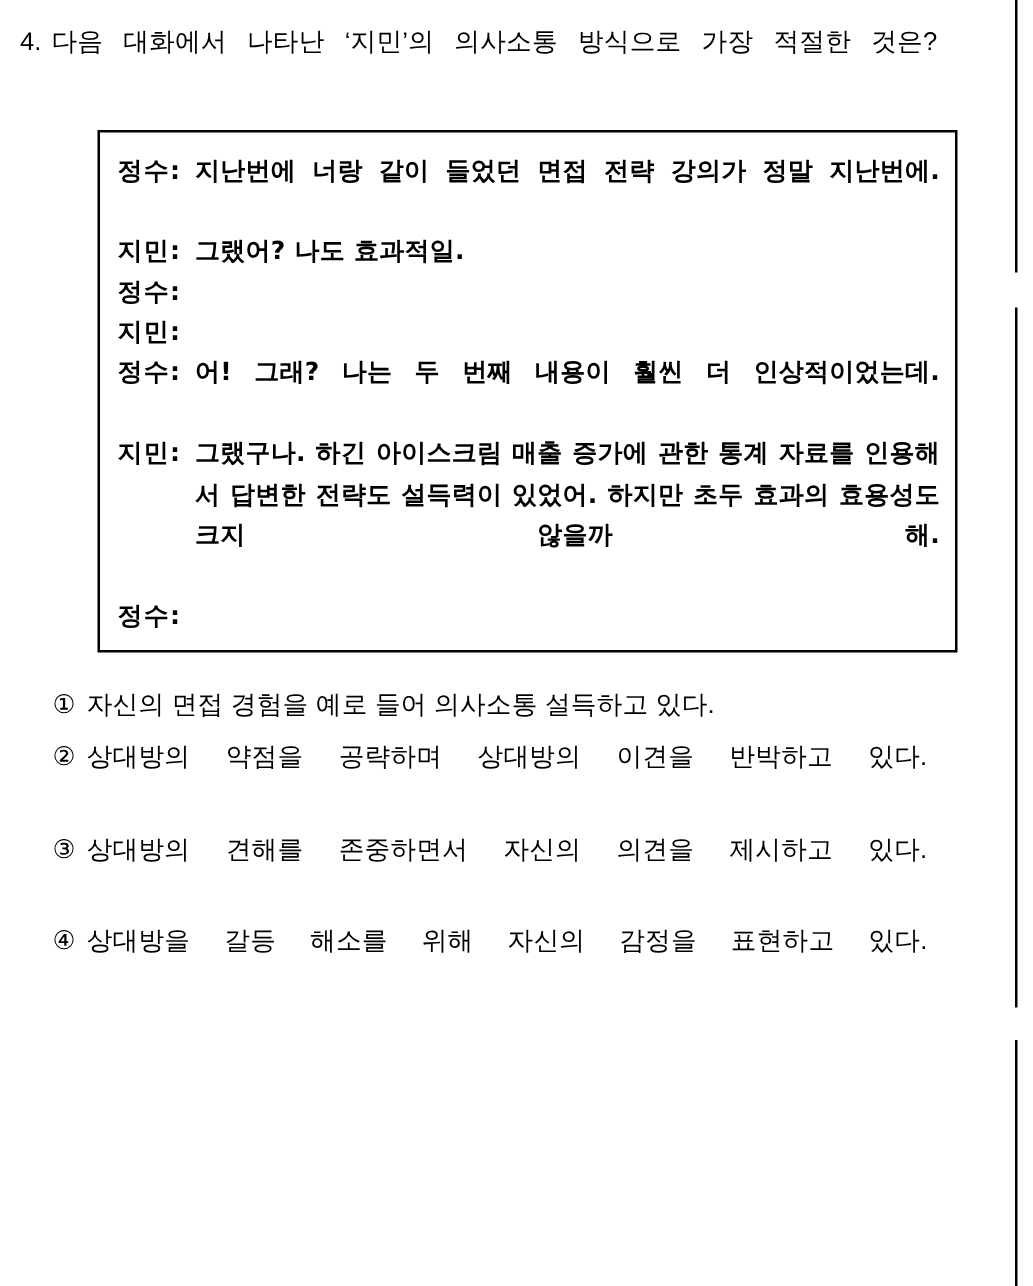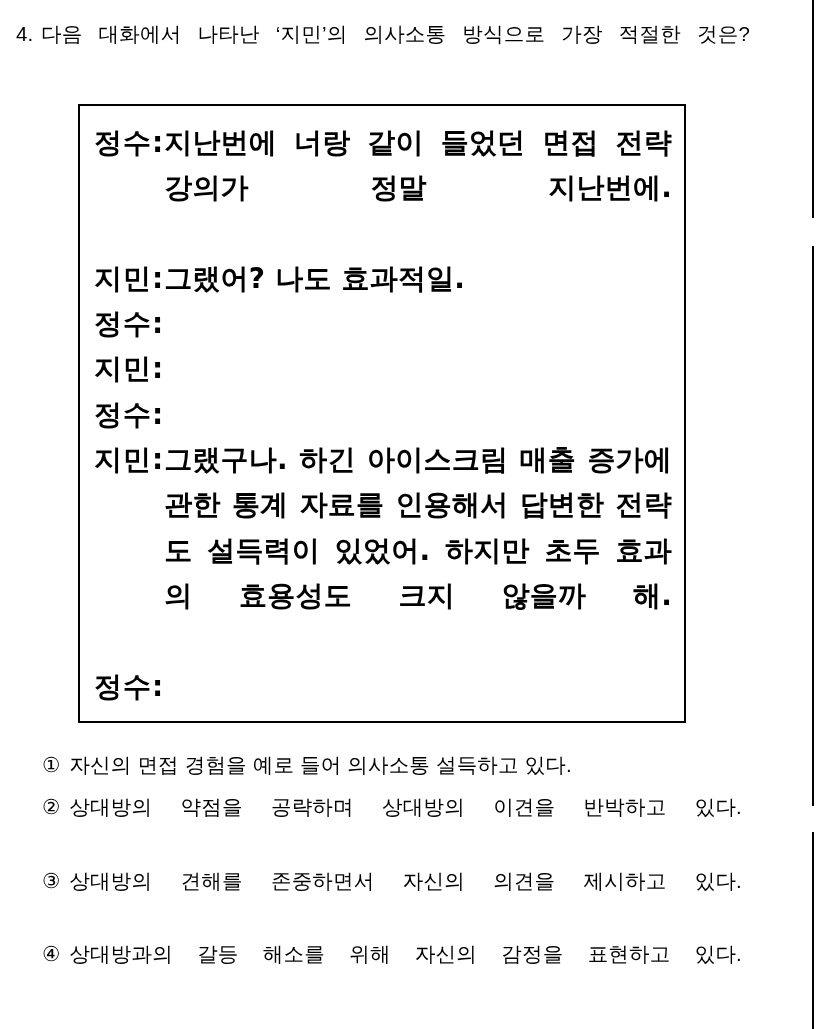--- a/index.html
+++ b/index.html
@@ -54,27 +54,27 @@
   }
   .q-text::after {
     content: "";
     display: inline-block;
     width: 100%;
   }
 
   
   .dialogue-box {
     margin: 22px 0 0 62px;
-    width: 608px;
+    width: 688px;
     border: 2.5px solid #000000;
     box-sizing: border-box;
     padding: 14px 12px 12px 14px;
     font-family: "DejaVu Sans", sans-serif;
     font-weight: bold;
-    font-size: 28px;
+    font-size: 20px;
     line-height: 1.62;
   }
   .turn {
     display: flex;
     align-items: flex-start;
   }
   .speaker {
     flex: 0 0 62px;
     white-space: nowrap;
     letter-spacing: 1px;
@@ -150,20 +150,21 @@
     <div class="turn">
       <span class="speaker">정수:</span>
     </div>
 
     <div class="turn">
       <span class="speaker">지민:</span>
     </div>
 
     <div class="turn">
       <span class="speaker">정수:</span>
+      <span class="utterance">어! 그래? 나는 두 번째 내용이 훨씬 더 인상적이었는데.</span>
     </div>
 
     <div class="turn">
       <span class="speaker">지민:</span>
       <span class="utterance">그랬구나. 하긴 아이스크림 매출 증가에 관한 통계 자료를 인용해서 답변한 전략도 설득력이 있었어. 하지만 초두 효과의 효용성도 크지 않을까 해.</span>
     </div>
 
     <div class="turn last">
       <span class="speaker">정수:</span>
     </div>
@@ -182,18 +183,18 @@
       <span class="choice-text">상대방의 약점을 공략하며 상대방의 이견을 반박하고 있다.</span>
     </div>
 
     <div class="choice">
       <span class="choice-marker">③</span>
       <span class="choice-text">상대방의 견해를 존중하면서 자신의 의견을 제시하고 있다.</span>
     </div>
 
     <div class="choice">
       <span class="choice-marker">④</span>
-      <span class="choice-text">상대방과의 갈등 해소를 위해 자신의 감정을 표현하고 있다.</span>
+      <span class="choice-text">상대방을 갈등 해소를 위해 자신의 감정을 표현하고 있다.</span>
     </div>
 
   </div>
 
 </div>
 
 </body></html>

